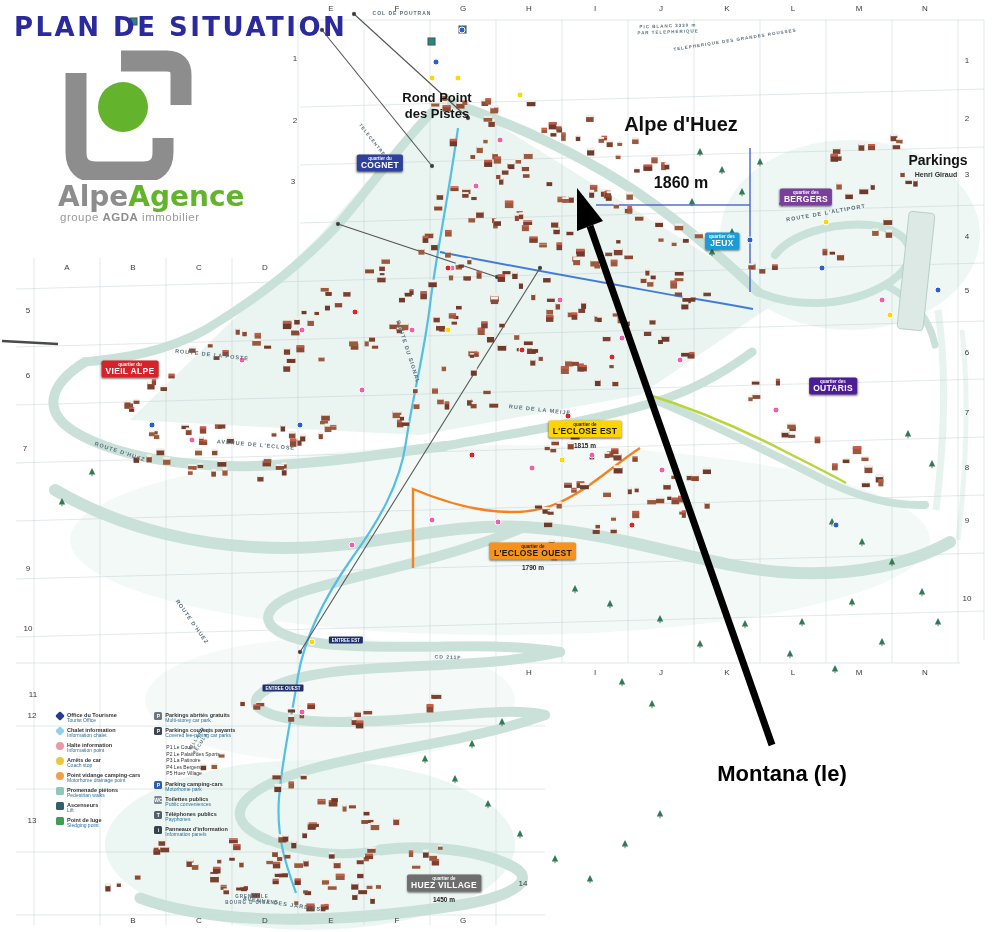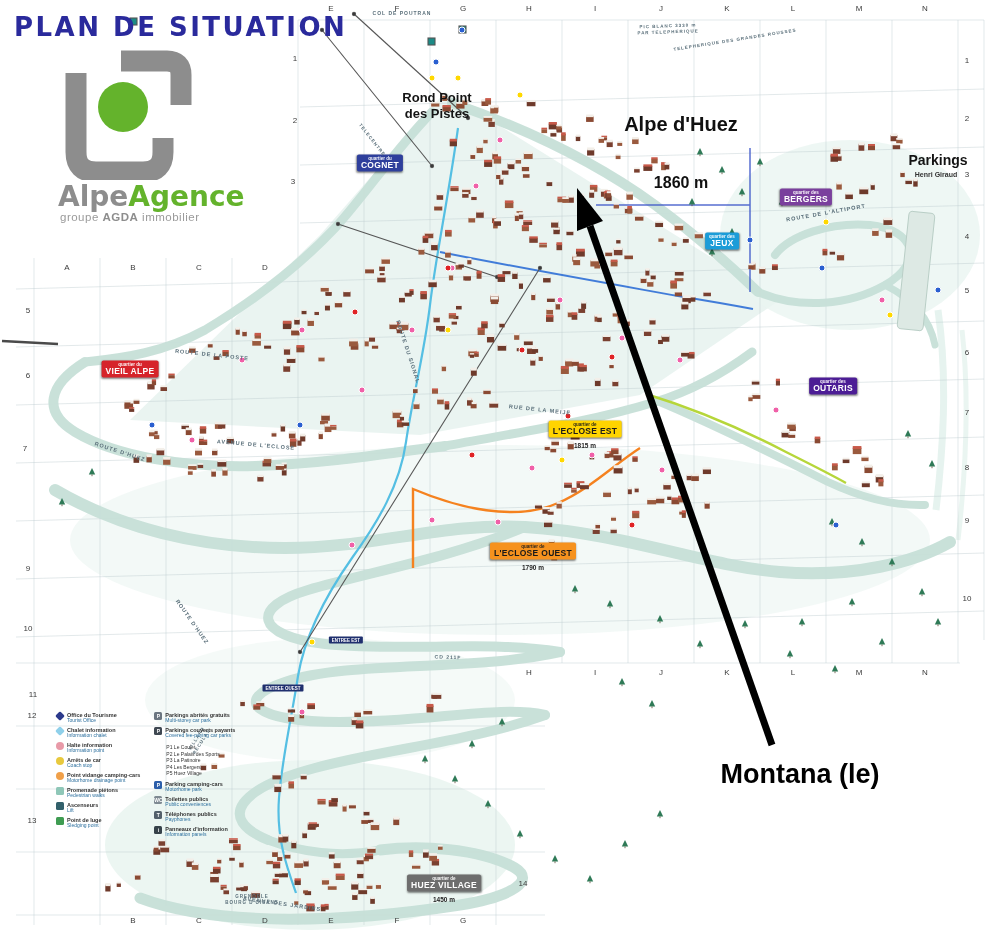--- a/index.html
+++ b/index.html
@@ -20,22 +20,22 @@
   .resort-alt{position:absolute;left:681px;top:143px;transform:translate(-50%,-50%);
               font-size:16px;font-weight:700;color:#101010;margin-top:40px;}
   .rondpoint{position:absolute;left:437px;top:106px;transform:translate(-50%,-50%);
              font-size:13px;font-weight:700;color:#141414;text-align:center;
              white-space:pre-line;line-height:1.2;}
   .altiport{position:absolute;left:938px;top:160px;transform:translate(-50%,-50%);
             font-size:14px;font-weight:700;color:#141414;white-space:nowrap;}
   .altiport-sub{position:absolute;left:936px;top:174px;transform:translate(-50%,-50%);
             font-size:7px;font-weight:700;color:#333;white-space:nowrap;}
 
-  .montana{position:absolute;left:800px;top:774px;transform:translate(-50%,-50%);
-           font-size:27px;font-weight:700;color:#000;white-space:nowrap;
+  .montana{position:absolute;left:782px;top:774px;transform:translate(-50%,-50%);
+           font-size:22px;font-weight:700;color:#000;white-space:nowrap;
            font-family:"Liberation Sans",sans-serif;}
 
   .g{position:absolute;transform:translate(-50%,-50%);font-size:8px;color:#3a3a3a;}
   .street{position:absolute;transform:translate(-50%,-50%) rotate(var(--r,0deg));
           color:#5a6f7a;font-weight:700;letter-spacing:1px;white-space:pre-line;
           text-align:center;line-height:1.25;}
   .q{position:absolute;transform:translate(-50%,-50%);text-align:center;border-radius:2px;
      padding:1px 4px 2px 4px;box-shadow:0 1px 2px rgba(0,0,0,.45);line-height:1;}
   .q-pre{font-size:4.5px;font-weight:600;opacity:.95;line-height:5px;white-space:nowrap;}
   .q-name{font-size:8.5px;font-weight:700;letter-spacing:.3px;line-height:9px;white-space:nowrap;}

